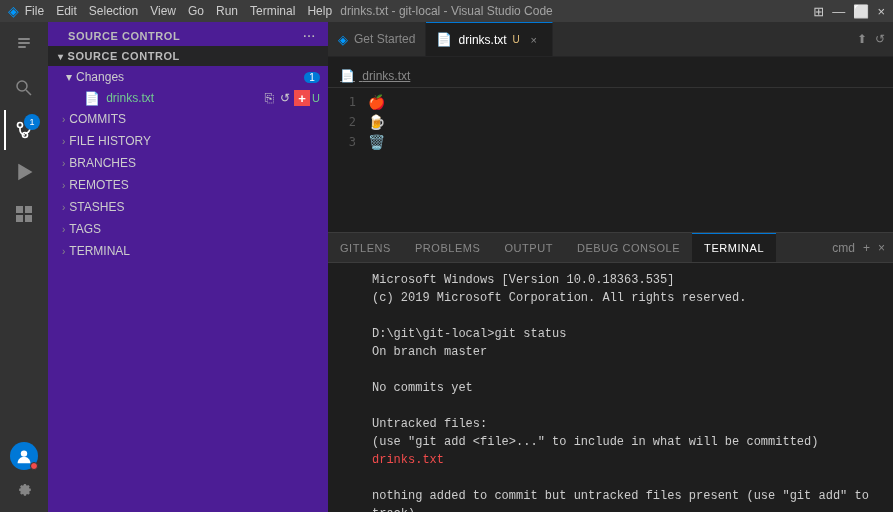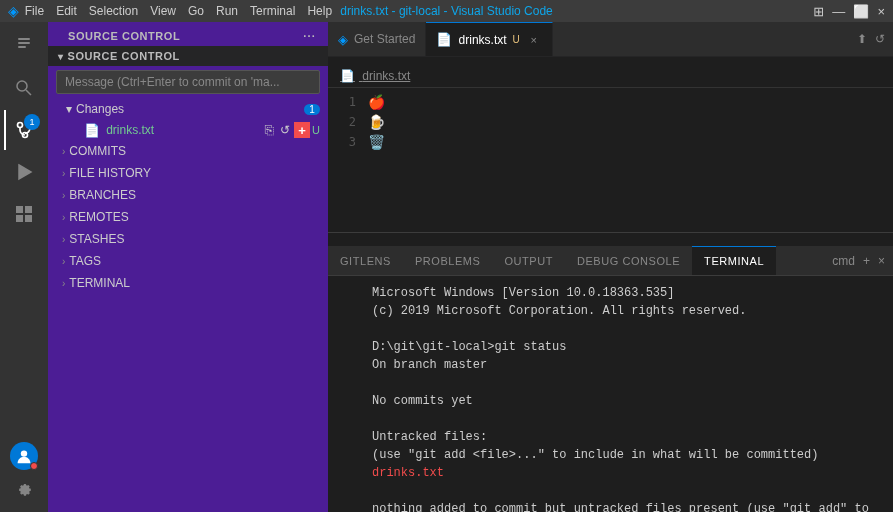--- a/index.html
+++ b/index.html
@@ -38,21 +38,21 @@
       display: flex;
       gap: 12px;
       font-size: 12px;
       color: #ccc;
     }
     .titlebar-menu span {
       cursor: pointer;
     }
     .titlebar-title {
       font-size: 12px;
-      color: #0ea5e9;
+      color: #a3a3a3;
       position: absolute;
       left: 50%;
       transform: translateX(-50%);
     }
     .titlebar-right {
       display: flex;
       gap: 8px;
       font-size: 13px;
     }
 
@@ -388,21 +388,20 @@
       flex-direction: column;
       flex-shrink: 0;
     }
     .panel-tabs {
       display: flex;
       align-items: center;
       background: #2d2d2d;
       height: 30px;
       flex-shrink: 0;
       border-bottom: 1px solid #3c3c3c;
-      margin-top: 13px;
     }
     .panel-tab {
       padding: 0 12px;
       height: 100%;
       display: flex;
       align-items: center;
       font-size: 11px;
       color: #888;
       cursor: pointer;
       letter-spacing: 0.05em;
@@ -519,23 +518,20 @@
       <div class="sidebar-header-icons">
         <span>···</span>
       </div>
     </div>
 
     <div class="source-control-section">
       <div class="sidebar-section-header">
         <span class="chevron">▾</span>
         <span>SOURCE CONTROL</span>
       </div>
-      <div class="commit-input-container">
-        <input class="commit-input" type="text" placeholder="Message (Ctrl+Enter to commit on 'ma..." style="">
-      </div>
     </div>
 
     <div class="changes-section">
       <div class="changes-header">
         <div class="changes-header-left">
           <span class="chevron">▾</span>
           <span>Changes</span>
         </div>
         <div class="changes-header-right">
           <span class="changes-count">1</span>

